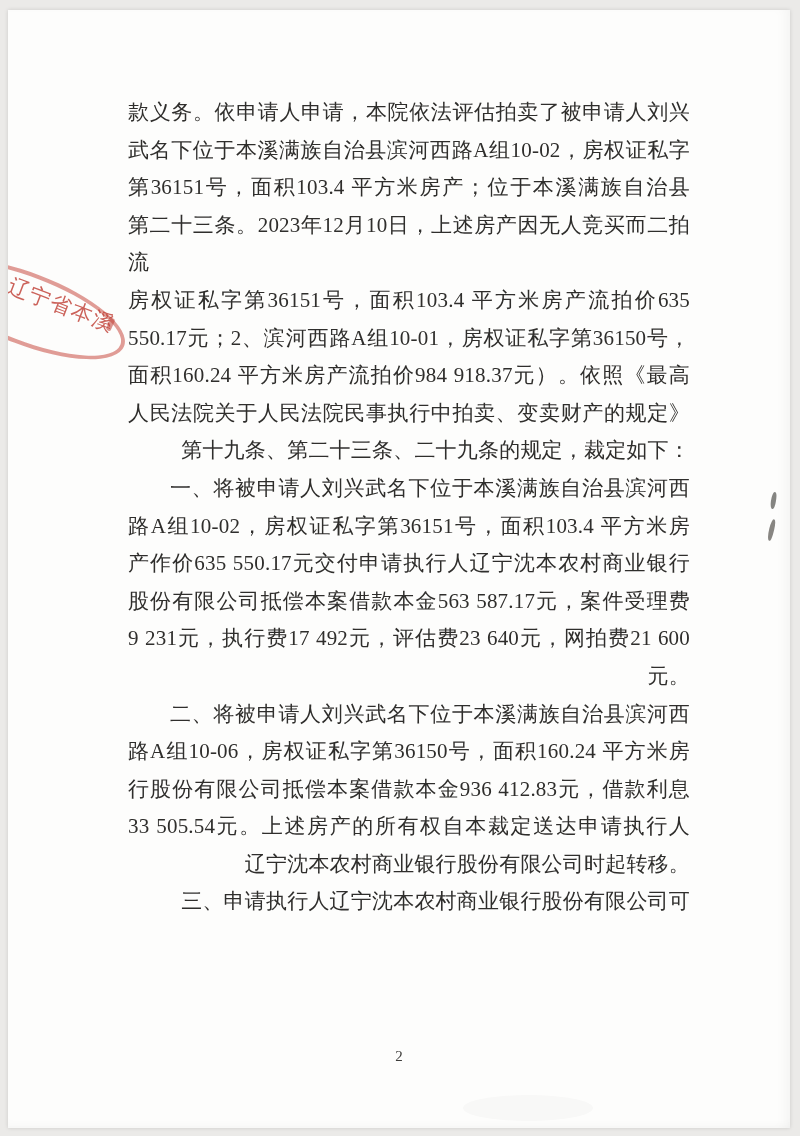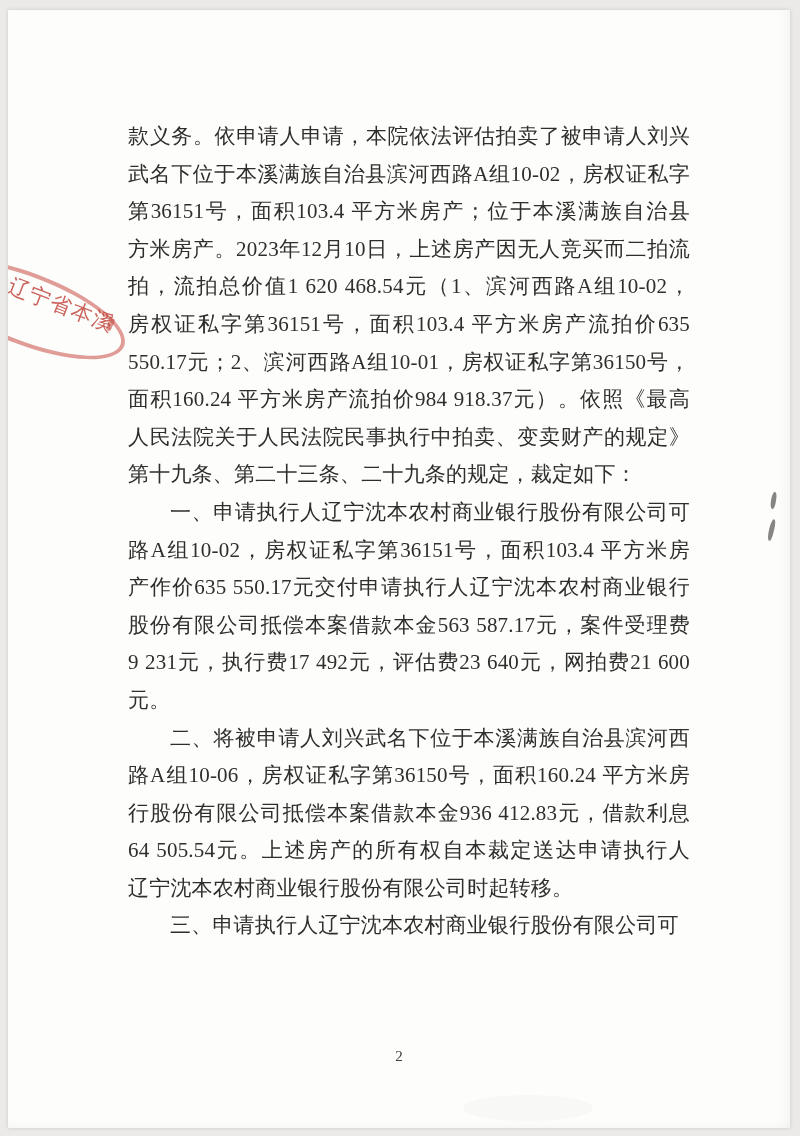--- a/index.html
+++ b/index.html
@@ -10,25 +10,25 @@
     position:relative;overflow:hidden;
   }
   .scan-bg{position:absolute;left:0;top:0;width:800px;height:1136px;}
   .page{
     position:absolute;left:8px;top:10px;width:782px;height:1118px;
     background:#fdfdfc;
     box-shadow:0 0 4px rgba(0,0,0,0.14), inset -10px 0 14px -8px rgba(0,0,0,0.05), inset 0 -8px 12px -8px rgba(0,0,0,0.04);
     overflow:hidden;
   }
   .text-block{
-    position:absolute;left:120px;top:108px;width:562px;
+    position:absolute;left:120px;top:84px;width:562px;
     font-size:21px;line-height:37.6px;color:#2f2e2c;
     letter-spacing:0.2px;
   }
-  .ln{margin:0;padding:0;text-align:left;}
+  .ln{margin:0;padding:0;text-align:right;}
   .ln.j{text-align:justify;text-align-last:justify;}
   .ln.ind{padding-left:42px;}
   .page-number{
     position:absolute;left:0;top:1038px;width:782px;
     text-align:center;font-size:15px;color:#3d3c3a;
   }
   
   .stamp{position:absolute;left:0;top:0;width:782px;height:1118px;pointer-events:none;}
   .stamp-border{
     position:absolute;left:-85px;top:263px;width:200px;height:64px;
@@ -72,37 +72,36 @@
     <div class="stamp">
       <div class="stamp-border"></div>
       <div class="stamp-text">辽宁省本溪</div>
       <div class="stamp-mark"></div>
     </div>
 
     <div class="text-block">
       <p class="ln j">款义务。依申请人申请，本院依法评估拍卖了被申请人刘兴</p>
       <p class="ln j">武名下位于本溪满族自治县滨河西路A组10-02，房权证私字</p>
       <p class="ln j">第36151号，面积103.4 平方米房产；位于本溪满族自治县</p>
-      <p class="ln j">方米房产。2023年12月10日，上述房产因无人竞买而二拍流</p>
-      <p class="ln j">拍，流拍总价值1 620 468.54元（1、滨河西路A组10-02，</p>
+      <p class="ln j">第二十三条。2023年12月10日，上述房产因无人竞买而二拍流</p>
       <p class="ln j">房权证私字第36151号，面积103.4 平方米房产流拍价635</p>
       <p class="ln j">550.17元；2、滨河西路A组10-01，房权证私字第36150号，</p>
       <p class="ln j">面积160.24 平方米房产流拍价984 918.37元）。依照《最高</p>
       <p class="ln j">人民法院关于人民法院民事执行中拍卖、变卖财产的规定》</p>
       <p class="ln">第十九条、第二十三条、二十九条的规定，裁定如下：</p>
-      <p class="ln j ind">一、申请执行人辽宁沈本农村商业银行股份有限公司可</p>
+      <p class="ln j ind">一、将被申请人刘兴武名下位于本溪满族自治县滨河西</p>
       <p class="ln j">路A组10-02，房权证私字第36151号，面积103.4 平方米房</p>
       <p class="ln j">产作价635 550.17元交付申请执行人辽宁沈本农村商业银行</p>
       <p class="ln j">股份有限公司抵偿本案借款本金563 587.17元，案件受理费</p>
       <p class="ln j">9 231元，执行费17 492元，评估费23 640元，网拍费21 600</p>
       <p class="ln">元。</p>
       <p class="ln j ind">二、将被申请人刘兴武名下位于本溪满族自治县滨河西</p>
       <p class="ln j">路A组10-06，房权证私字第36150号，面积160.24 平方米房</p>
       <p class="ln j">行股份有限公司抵偿本案借款本金936 412.83元，借款利息</p>
-      <p class="ln j">64 505.54元。上述房产的所有权自本裁定送达申请执行人</p>
+      <p class="ln j">33 505.54元。上述房产的所有权自本裁定送达申请执行人</p>
       <p class="ln">辽宁沈本农村商业银行股份有限公司时起转移。</p>
       <p class="ln ind">三、申请执行人辽宁沈本农村商业银行股份有限公司可</p>
     </div>
 
     <div class="ink-mark-1"></div>
     <div class="ink-mark-2"></div>
     <div class="smudge"></div>
 
     <div class="page-number">2</div>
   </div>

